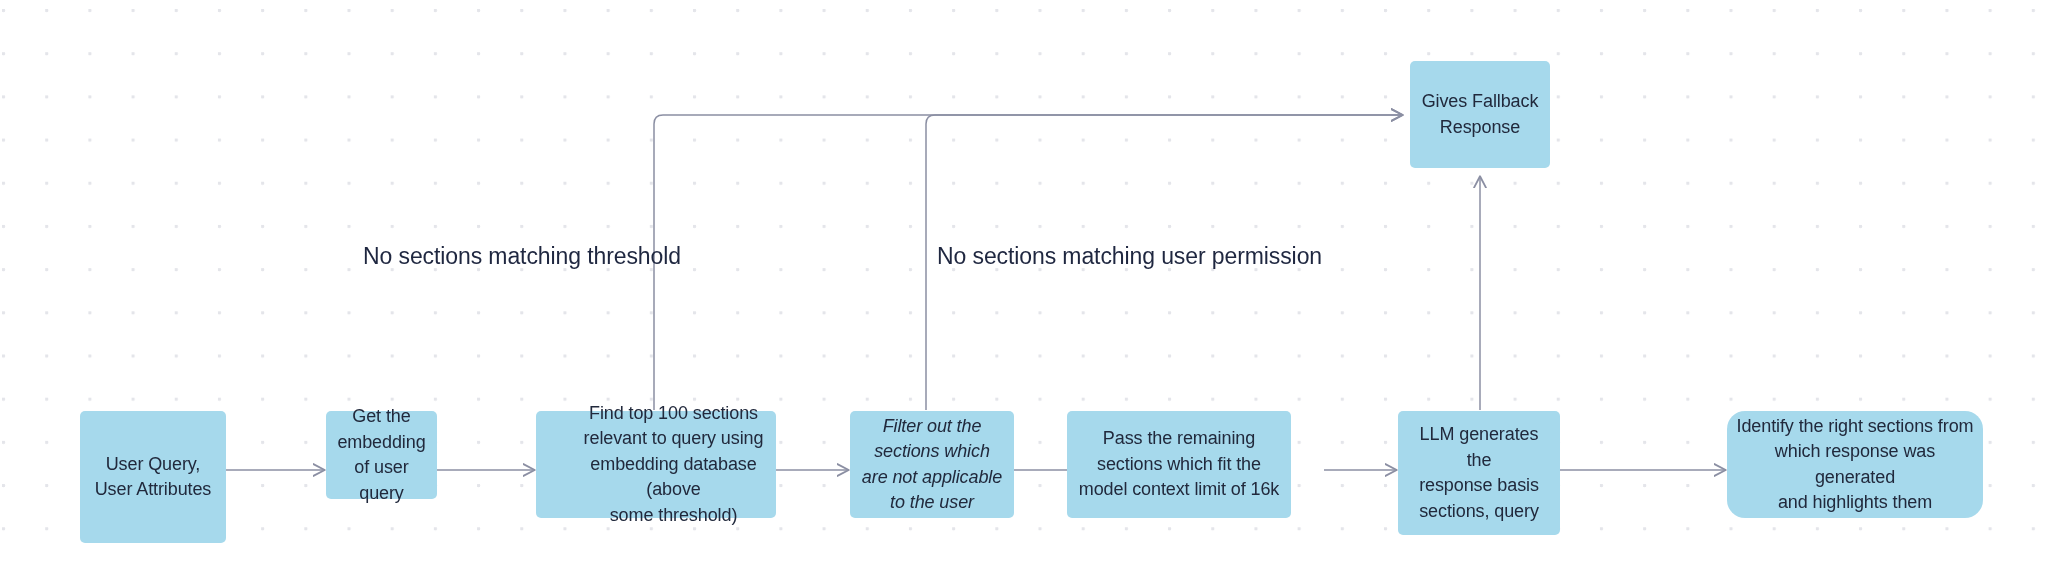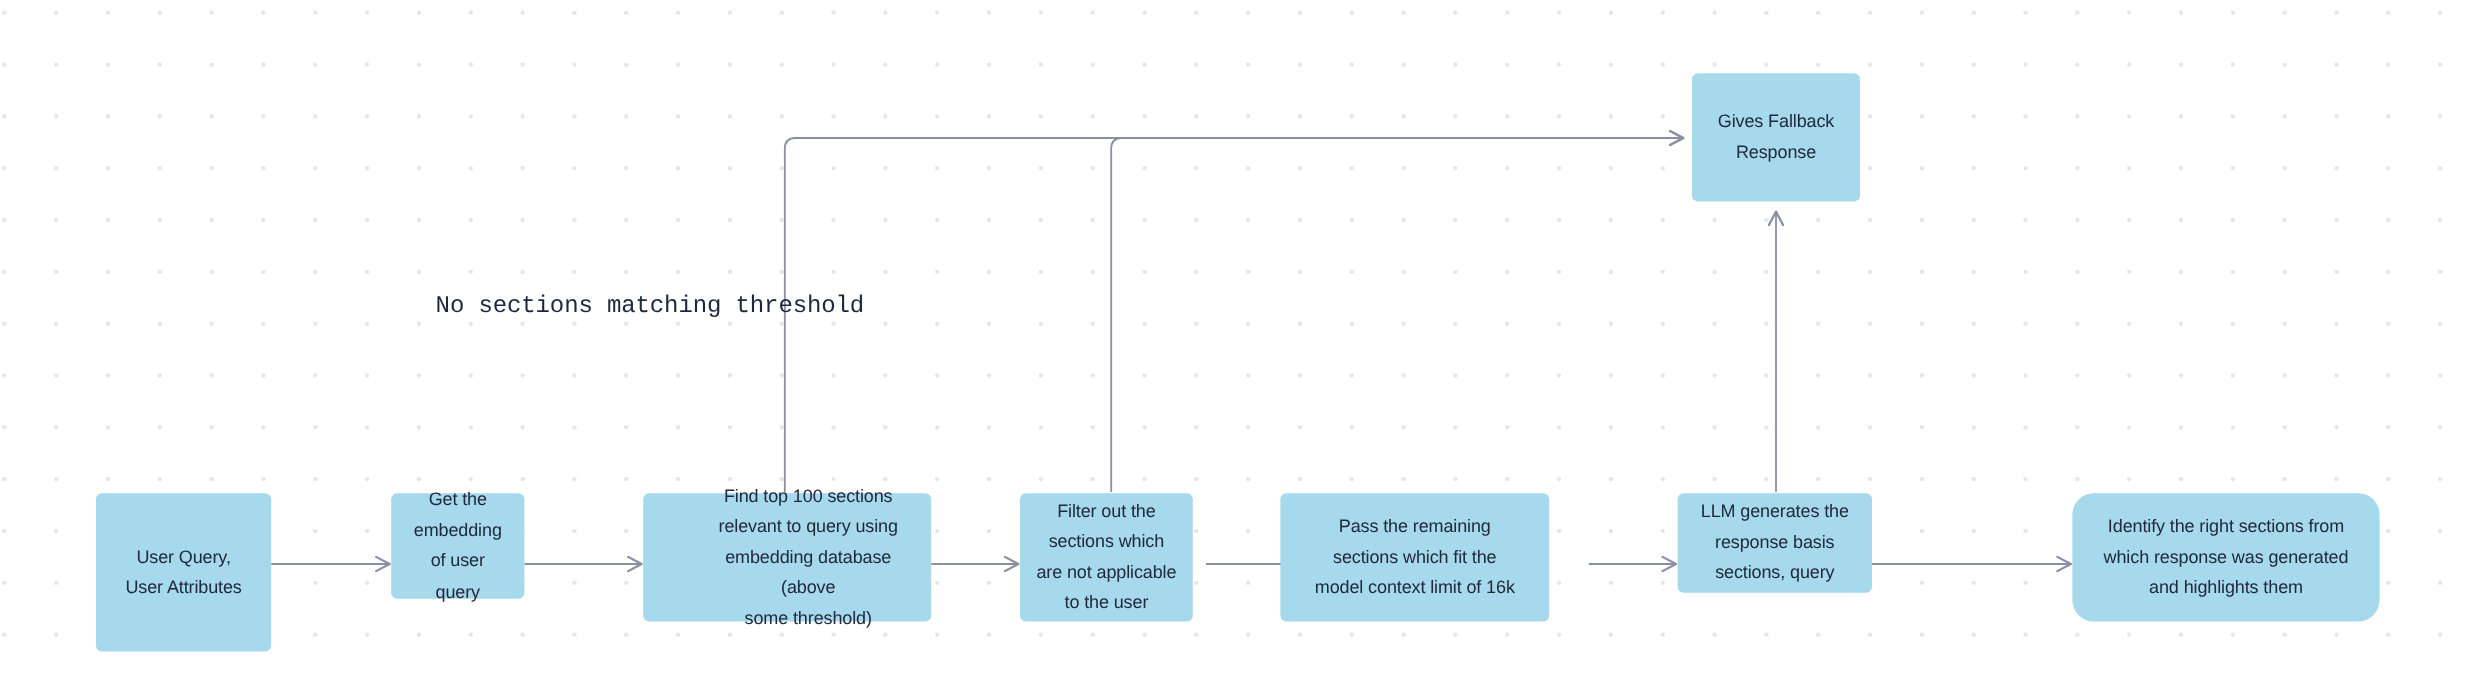--- a/index.html
+++ b/index.html
@@ -32,37 +32,36 @@
   .node {
     position: absolute;
     box-sizing: border-box;
     background: #a6d9ec;
     border-radius: 5px;
     display: flex;
     align-items: center;
     justify-content: center;
     text-align: center;
     color: #21293c;
-    font-size: 15px;
+    font-size: 18px;
     line-height: 25.5px;
     letter-spacing: -0.1px;
     padding: 4px 9px;
   }
   .node-text {
     display: block;
     white-space: pre-line;
   }
   .edge-label {
     position: absolute;
     color: #1f2740;
-    font-size: 20px;
+    font-size: 23px;
     line-height: 26px;
     letter-spacing: -0.1px;
     white-space: nowrap;
-    font-family: Liberation Mono, monospace;
   }
 </style>
 </head>
 <body>
 
 <div id="canvas">
 
   <svg id="edge-layer" viewBox="0 0 2062 570" width="2062" height="570" xmlns="http://www.w3.org/2000/svg">
     <defs>
       <marker id="arrow" viewBox="0 0 10 10" refX="9.2" refY="5" markerWidth="9" markerHeight="9" orient="auto-start-reverse">
@@ -99,49 +98,52 @@
 query</span>
   </div>
 
   <div class="node" style="left:536px; top:411px; width:240px; height:107px;padding-left:44px;">
     <span class="node-text">Find top 100 sections
 relevant to query using
 embedding database (above
 some threshold)</span>
   </div>
 
-  <div class="node" style="left:850px; top:411px; width:144px; height:107px;">
+  <div class="node" style="left:850px; top:411px; width:164px; height:107px;font-style:italic;">
     <span class="node-text">Filter out the
 sections which
 are not applicable
 to the user</span>
   </div>
 
   <div class="node" style="left:1067px; top:411px; width:224px; height:107px;">
     <span class="node-text">Pass the remaining
 sections which fit the
 model context limit of 16k</span>
   </div>
 
-  <div class="node" style="left:1398px; top:411px; width:162px; height:83px;">
+  <div class="node" style="left:1398px; top:411px; width:162px; height:124px;">
     <span class="node-text">LLM generates the
 response basis
 sections, query</span>
   </div>
 
   <div class="node" style="left:1727px; top:411px; width:256px; height:107px;border-radius:18px;">
     <span class="node-text">Identify the right sections from
 which response was generated
 and highlights them</span>
   </div>
 
   <div class="node" style="left:1410px; top:61px; width:140px; height:107px;">
     <span class="node-text">Gives Fallback
 Response</span>
   </div>
 
   <div class="edge-label" style="left:363px; top:243px;">
     <span>No sections matching threshold</span>
   </div>
 
+  <div class="edge-label" style="left:937px; top:243px;">
+    <span>No sections matching user permission</span>
+  </div>
 
 
 </div>
 
 </body></html>

